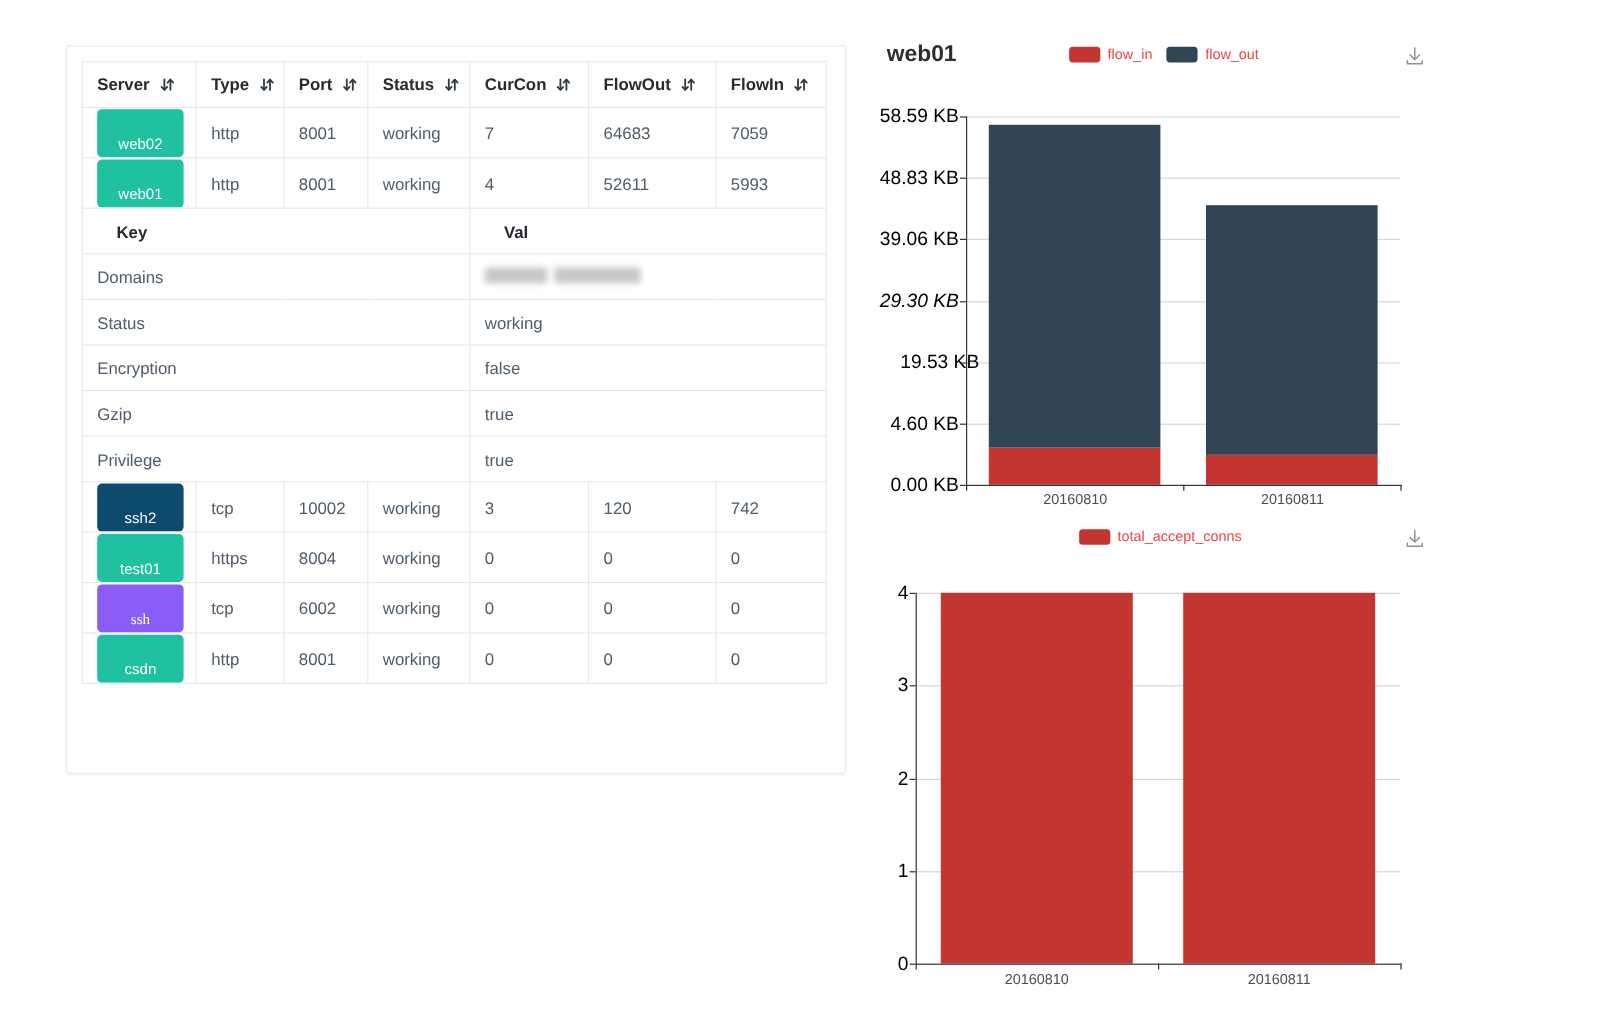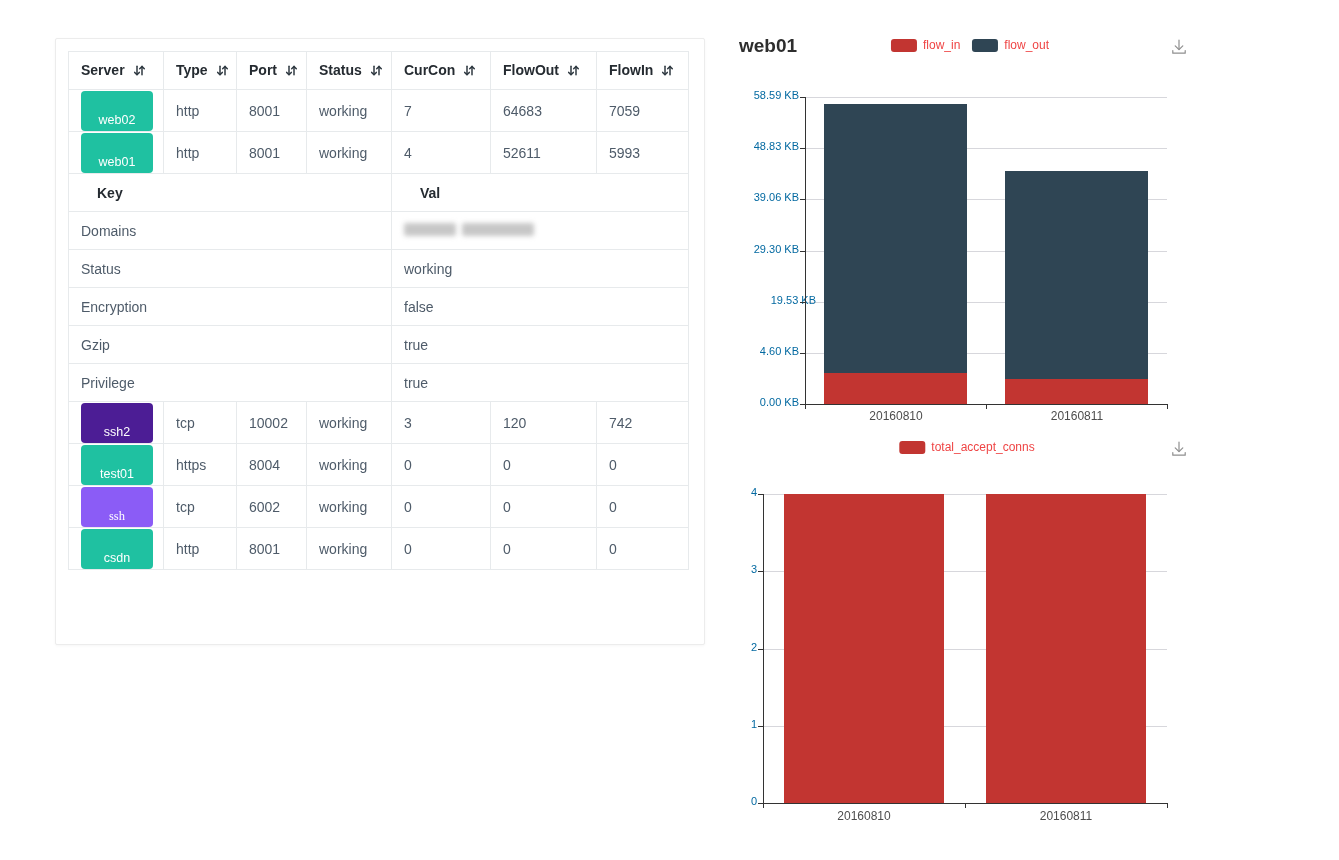--- a/index.html
+++ b/index.html
@@ -32,21 +32,21 @@
         align-items:center;white-space:nowrap;}
   .legend-item{display:flex;align-items:center;gap:6px;cursor:pointer;}
   .legend-swatch{width:26px;height:13px;border-radius:3px;display:inline-block;}
   .legend-label{font-size:12px;color:#ef4444;}
   .dl-icon{position:absolute;width:20px;height:20px;cursor:pointer;}
   .gridline{position:absolute;height:1px;background:#d7d7dc;}
   .yaxis{position:absolute;width:1px;background:#333;}
   .xaxis{position:absolute;height:1px;background:#333;}
   .ytick{position:absolute;height:1px;background:#333;}
   .xtick{position:absolute;width:1px;background:#333;}
-  .ytick-label{position:absolute;text-align:right;font-size:11px;color:#0369a1;}
+  .ytick-label{position:absolute;text-align:right;font-size:16px;color:#000000;}
   .xtick-label{position:absolute;text-align:center;font-size:12px;color:#4d4d4d;}
   .bar{position:absolute;}
 </style>
 </head>
 <body>
 
 <div id="stage">
   <div class="card">
     <table class="server-table">
       <colgroup>
@@ -144,21 +144,21 @@
           </tr>
           <tr class="kv-row">
             <td colspan="4">Gzip</td>
             <td colspan="3">true</td>
           </tr>
           <tr class="kv-row">
             <td colspan="4">Privilege</td>
             <td colspan="3">true</td>
           </tr>
           <tr class="server-row">
-            <td><button class="server-btn" style="background: #4c1d95;">ssh2</button></td>
+            <td><button class="server-btn" style="background: #0c4a6e;">ssh2</button></td>
             <td>tcp</td>
             <td>10002</td>
             <td>working</td>
             <td>3</td>
             <td>120</td>
             <td>742</td>
           </tr>
           <tr class="server-row">
             <td><button class="server-btn" style="background: rgb(31, 193, 161);">test01</button></td>
             <td>https</td>
@@ -209,21 +209,21 @@
           </svg></div>
         <div class="ytick-label" style="left: 3px; top: 396px; width: 76px;">0.00 KB</div>
         <div class="ytick" style="left: 80px; top: 404px; width: 5px;"></div>
         <div class="gridline" style="left: 85px; top: 353px; width: 362px;"></div>
         <div class="ytick-label" style="left: 3px; top: 345px; width: 76px;">4.60 KB</div>
         <div class="ytick" style="left: 80px; top: 353px; width: 5px;"></div>
         <div class="gridline" style="left: 85px; top: 302px; width: 362px;"></div>
         <div class="ytick-label" style="left: 20px; top: 294px; width: 76px;">19.53 KB</div>
         <div class="ytick" style="left: 80px; top: 302px; width: 5px;"></div>
         <div class="gridline" style="left: 85px; top: 251px; width: 362px;"></div>
-        <div class="ytick-label" style="left: 3px; top: 243px; width: 76px;">29.30 KB</div>
+        <div class="ytick-label" style="left: 3px; top: 243px; width: 76px; font-style: italic;">29.30 KB</div>
         <div class="ytick" style="left: 80px; top: 251px; width: 5px;"></div>
         <div class="gridline" style="left: 85px; top: 199px; width: 362px;"></div>
         <div class="ytick-label" style="left: 3px; top: 191px; width: 76px;">39.06 KB</div>
         <div class="ytick" style="left: 80px; top: 199px; width: 5px;"></div>
         <div class="gridline" style="left: 85px; top: 148px; width: 362px;"></div>
         <div class="ytick-label" style="left: 3px; top: 140px; width: 76px;">48.83 KB</div>
         <div class="ytick" style="left: 80px; top: 148px; width: 5px;"></div>
         <div class="gridline" style="left: 85px; top: 97px; width: 362px;"></div>
         <div class="ytick-label" style="left: 3px; top: 89px; width: 76px;">58.59 KB</div>
         <div class="ytick" style="left: 80px; top: 97px; width: 5px;"></div>

